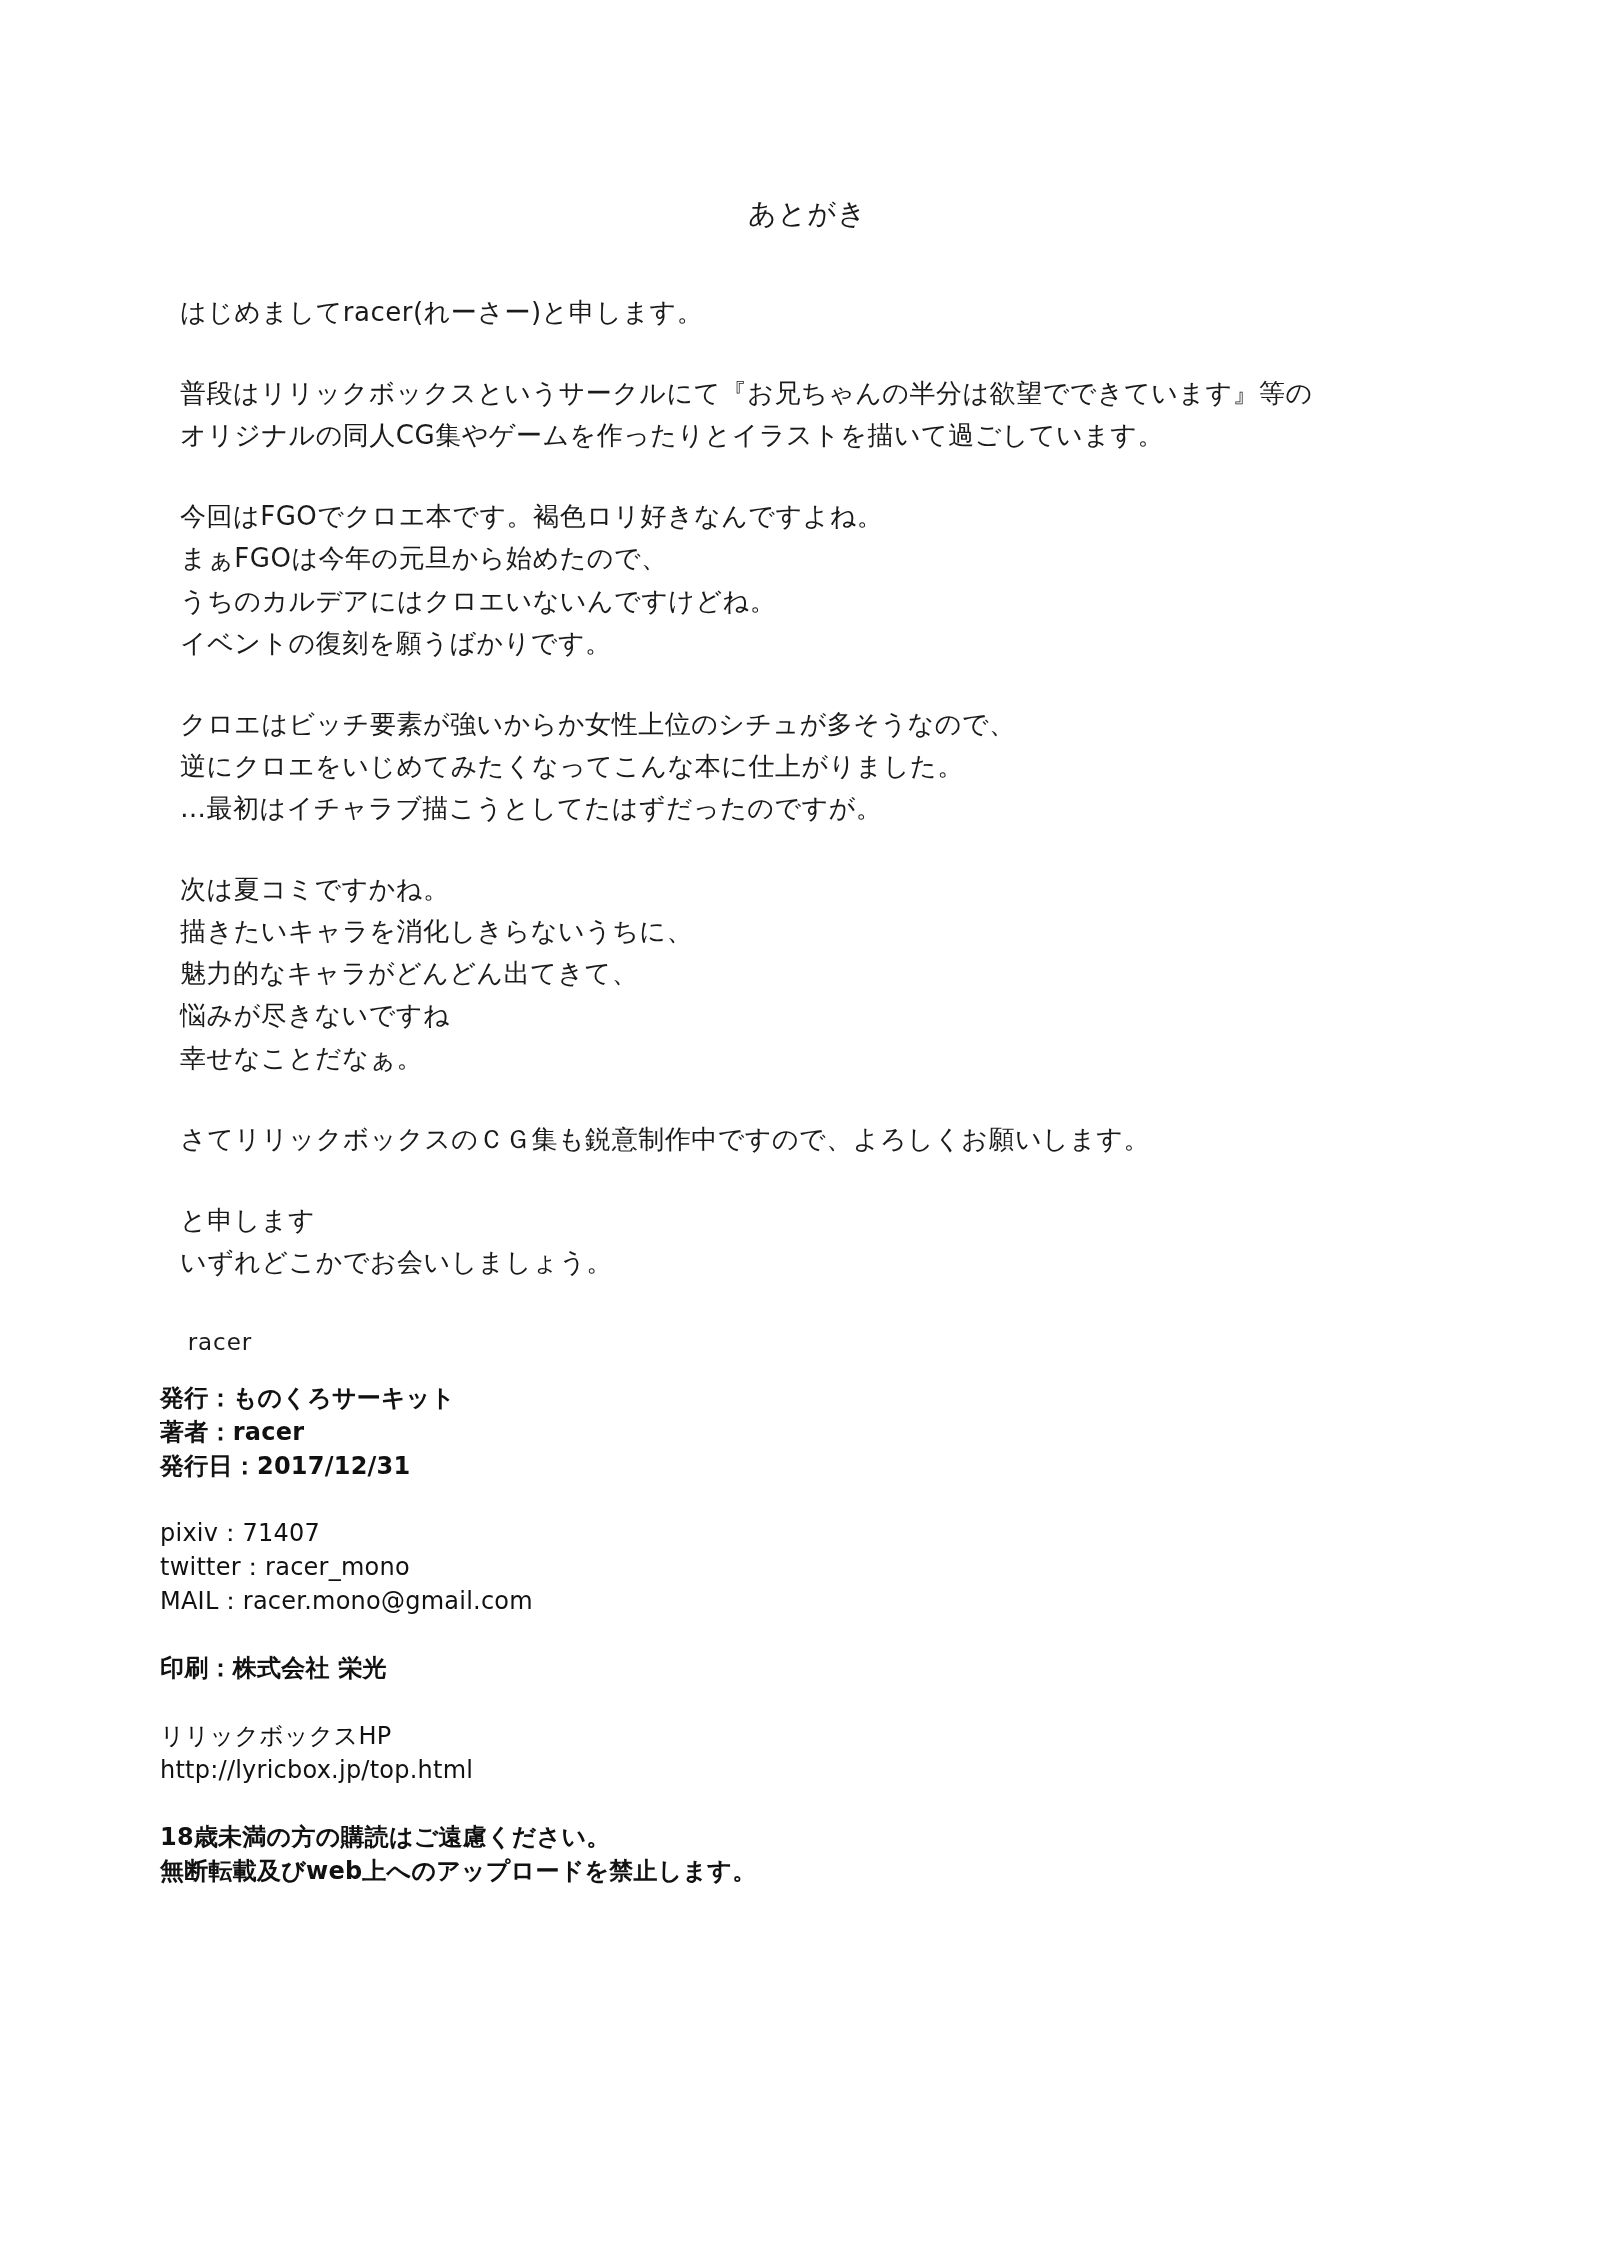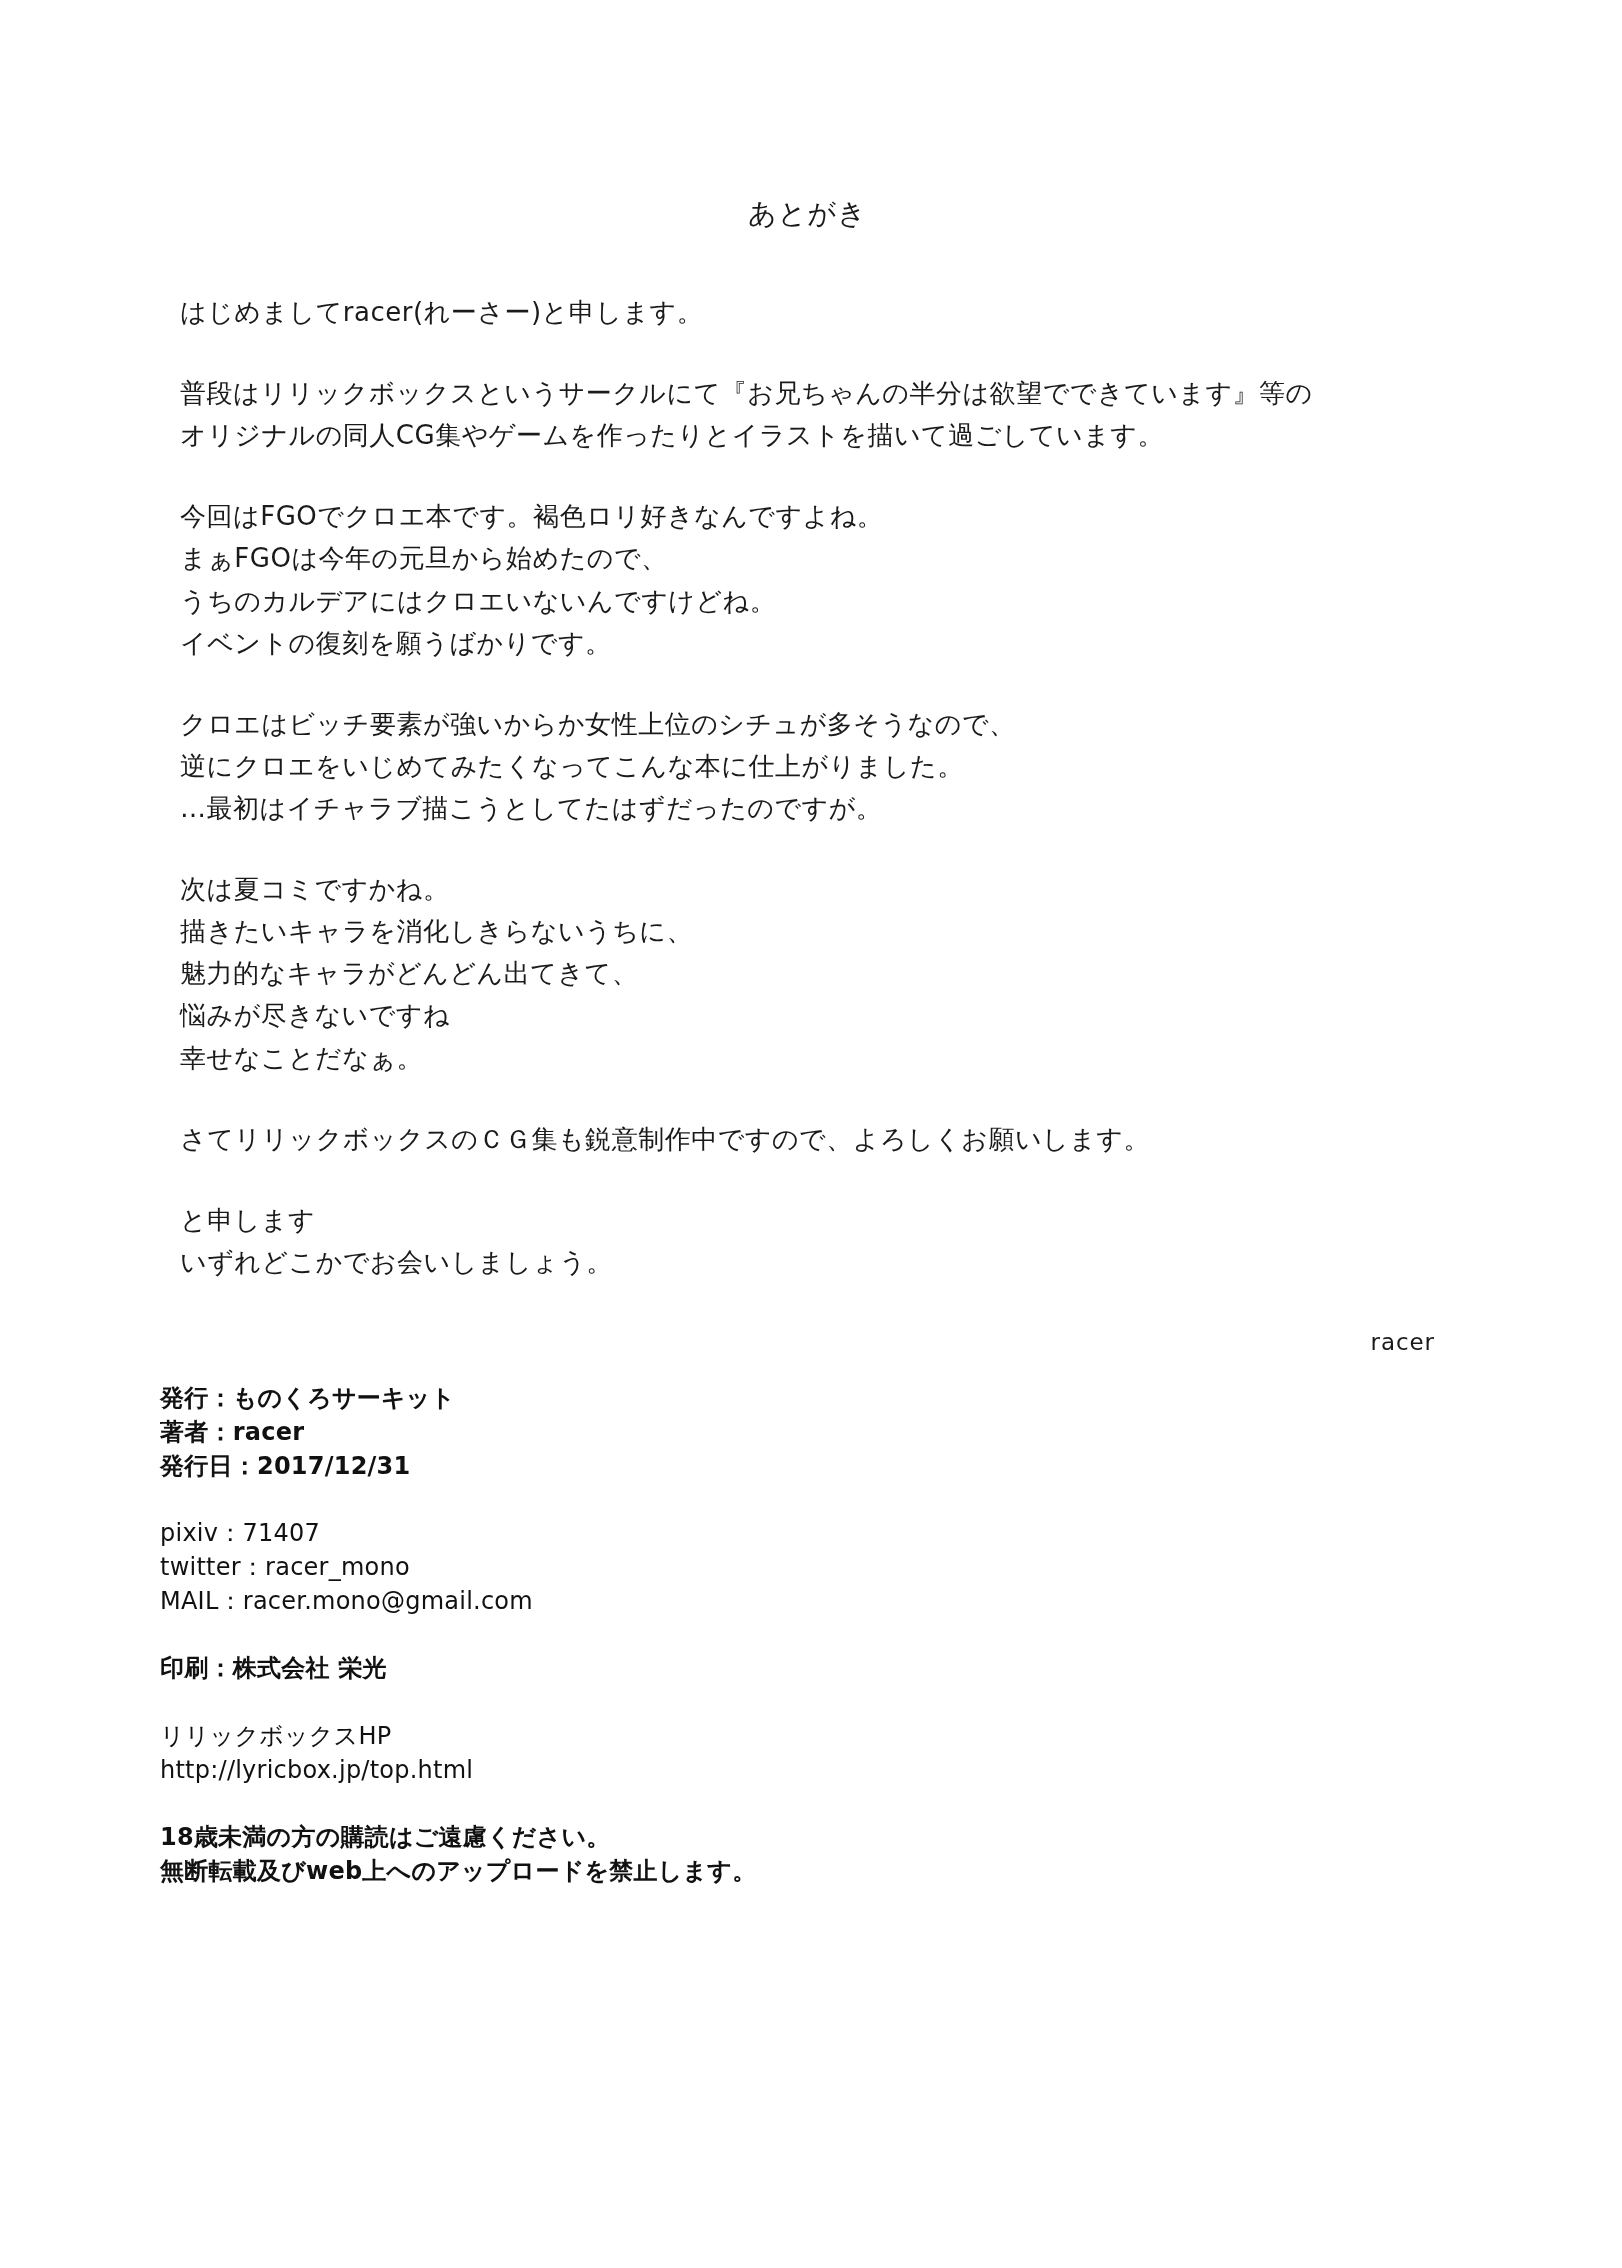--- a/index.html
+++ b/index.html
@@ -49,21 +49,20 @@
   .para.tight {
     margin-bottom: 39px;
   }
   .sign {
     font-size: 23px;
     line-height: 1.5;
     letter-spacing: 0.04em;
     margin-top: 42px;
     margin-left: 7.7px;
     color: #1a1a1a;
-    text-align: right;
   }
 
   
   .colophon {
     position: absolute;
     left: 160px;
     top: 1381px;
     width: 1255px;
   }
   .colophon .line {

